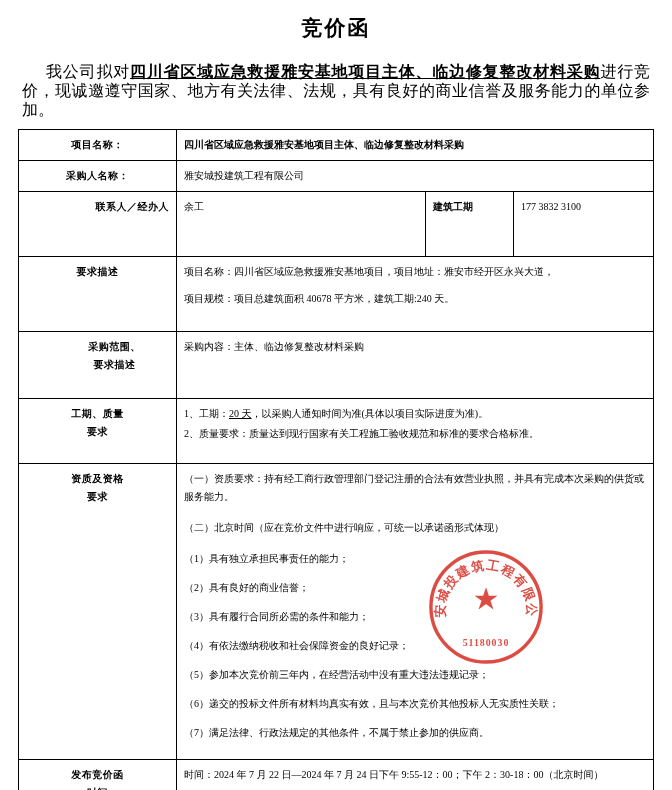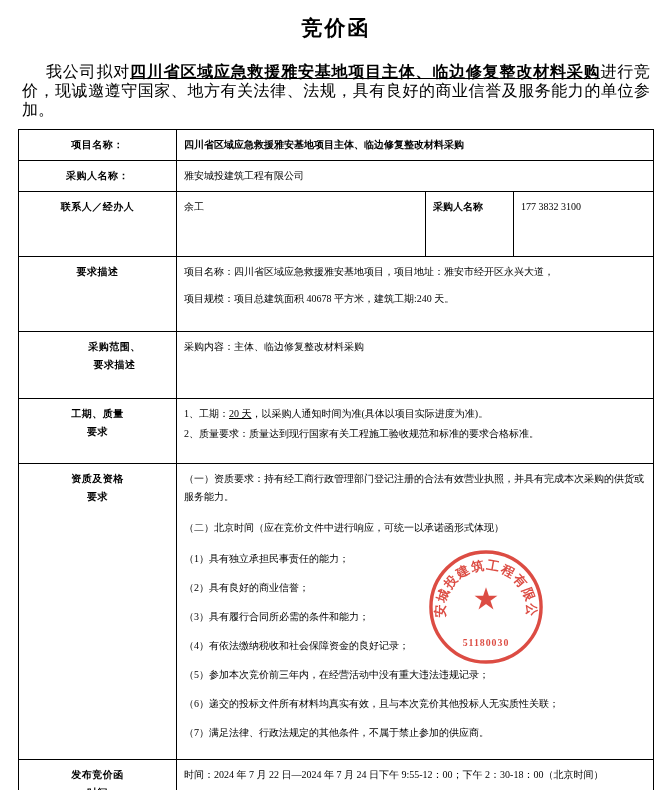--- a/index.html
+++ b/index.html
@@ -127,23 +127,23 @@
       <td class="label mid" colspan="2">项目名称：</td>
       <td class="val bold mid" colspan="3">四川省区域应急救援雅安基地项目主体、临边修复整改材料采购</td>
     </tr>
 
     <tr>
       <td class="label mid" colspan="2">采购人名称：</td>
       <td class="val mid" colspan="3">雅安城投建筑工程有限公司</td>
     </tr>
 
     <tr>
-      <td class="label" colspan="2" style="height:52px;">联系人／经办人</td>
+      <td class="label" colspan="2" style="height:52px;text-align:right;">联系人／经办人</td>
       <td class="val mid">余工</td>
-      <td class="val mid" style="font-weight:bold;">采购人名称</td>
+      <td class="val mid" style="font-weight:bold;">建筑工期</td>
       <td class="val mid">177 3832 3100</td>
     </tr>
 
     <tr>
       <td class="label" colspan="2" style="height:62px;">要求描述</td>
       <td class="val" colspan="3">
         <div class="p sp">项目名称：四川省区域应急救援雅安基地项目，项目地址：雅安市经开区永兴大道，</div>
         <div class="p">项目规模：项目总建筑面积 40678 平方米，建筑工期:240 天。</div>
       </td>
     </tr>

